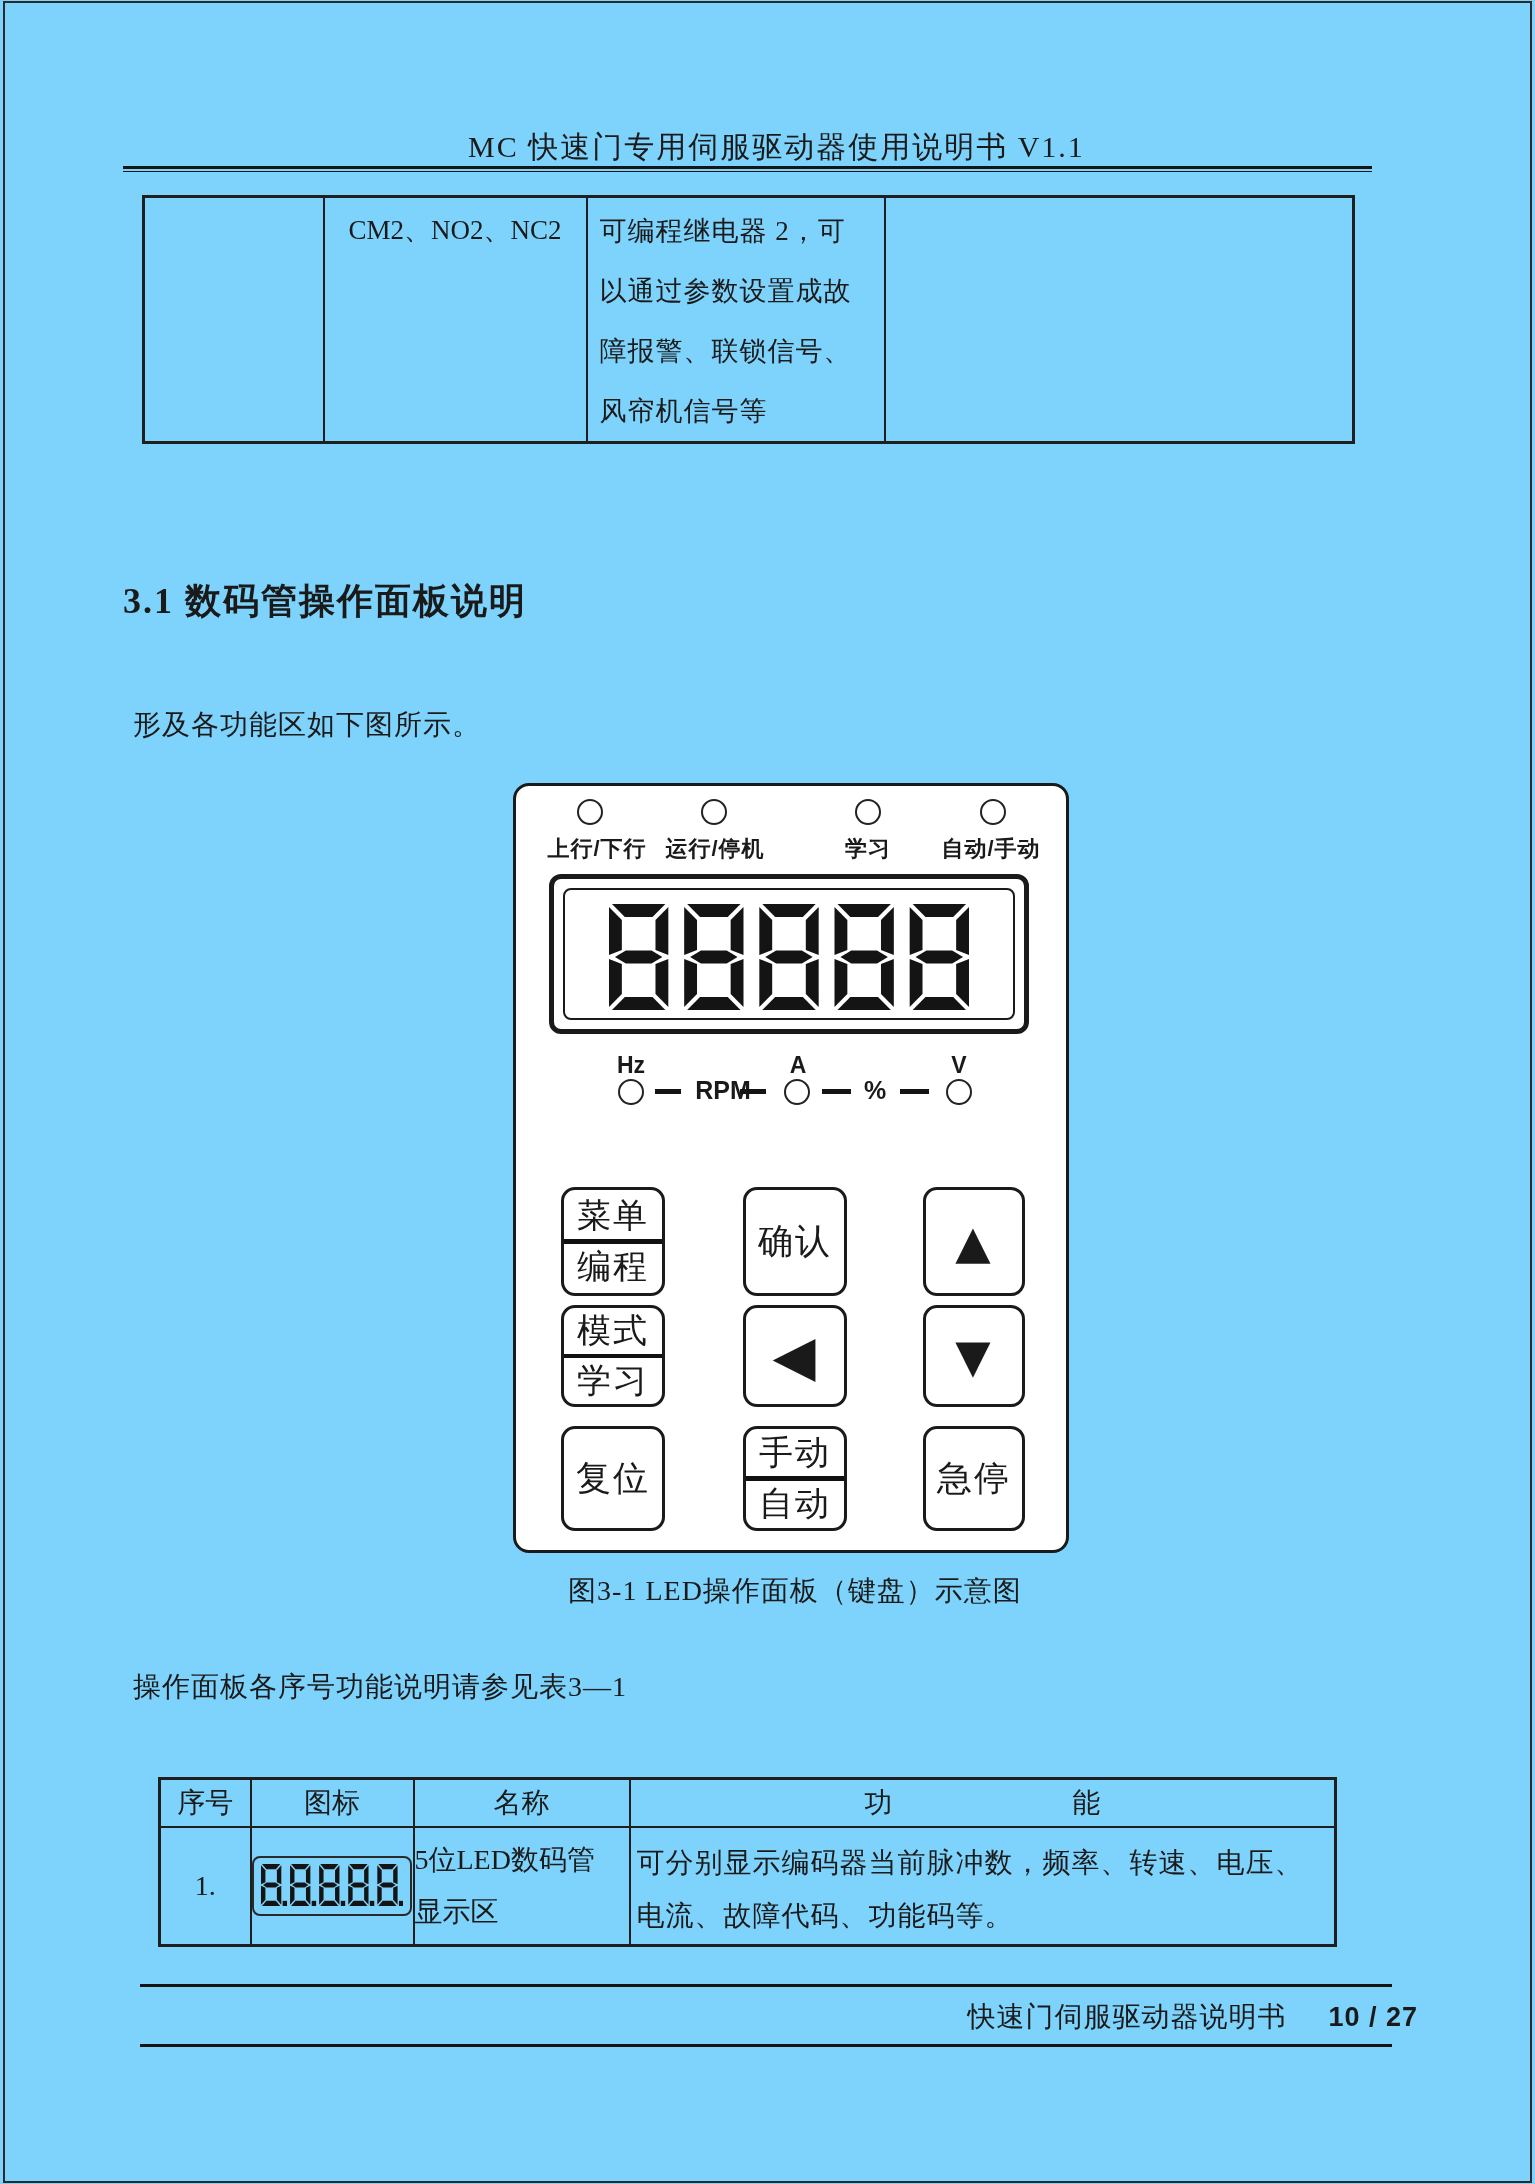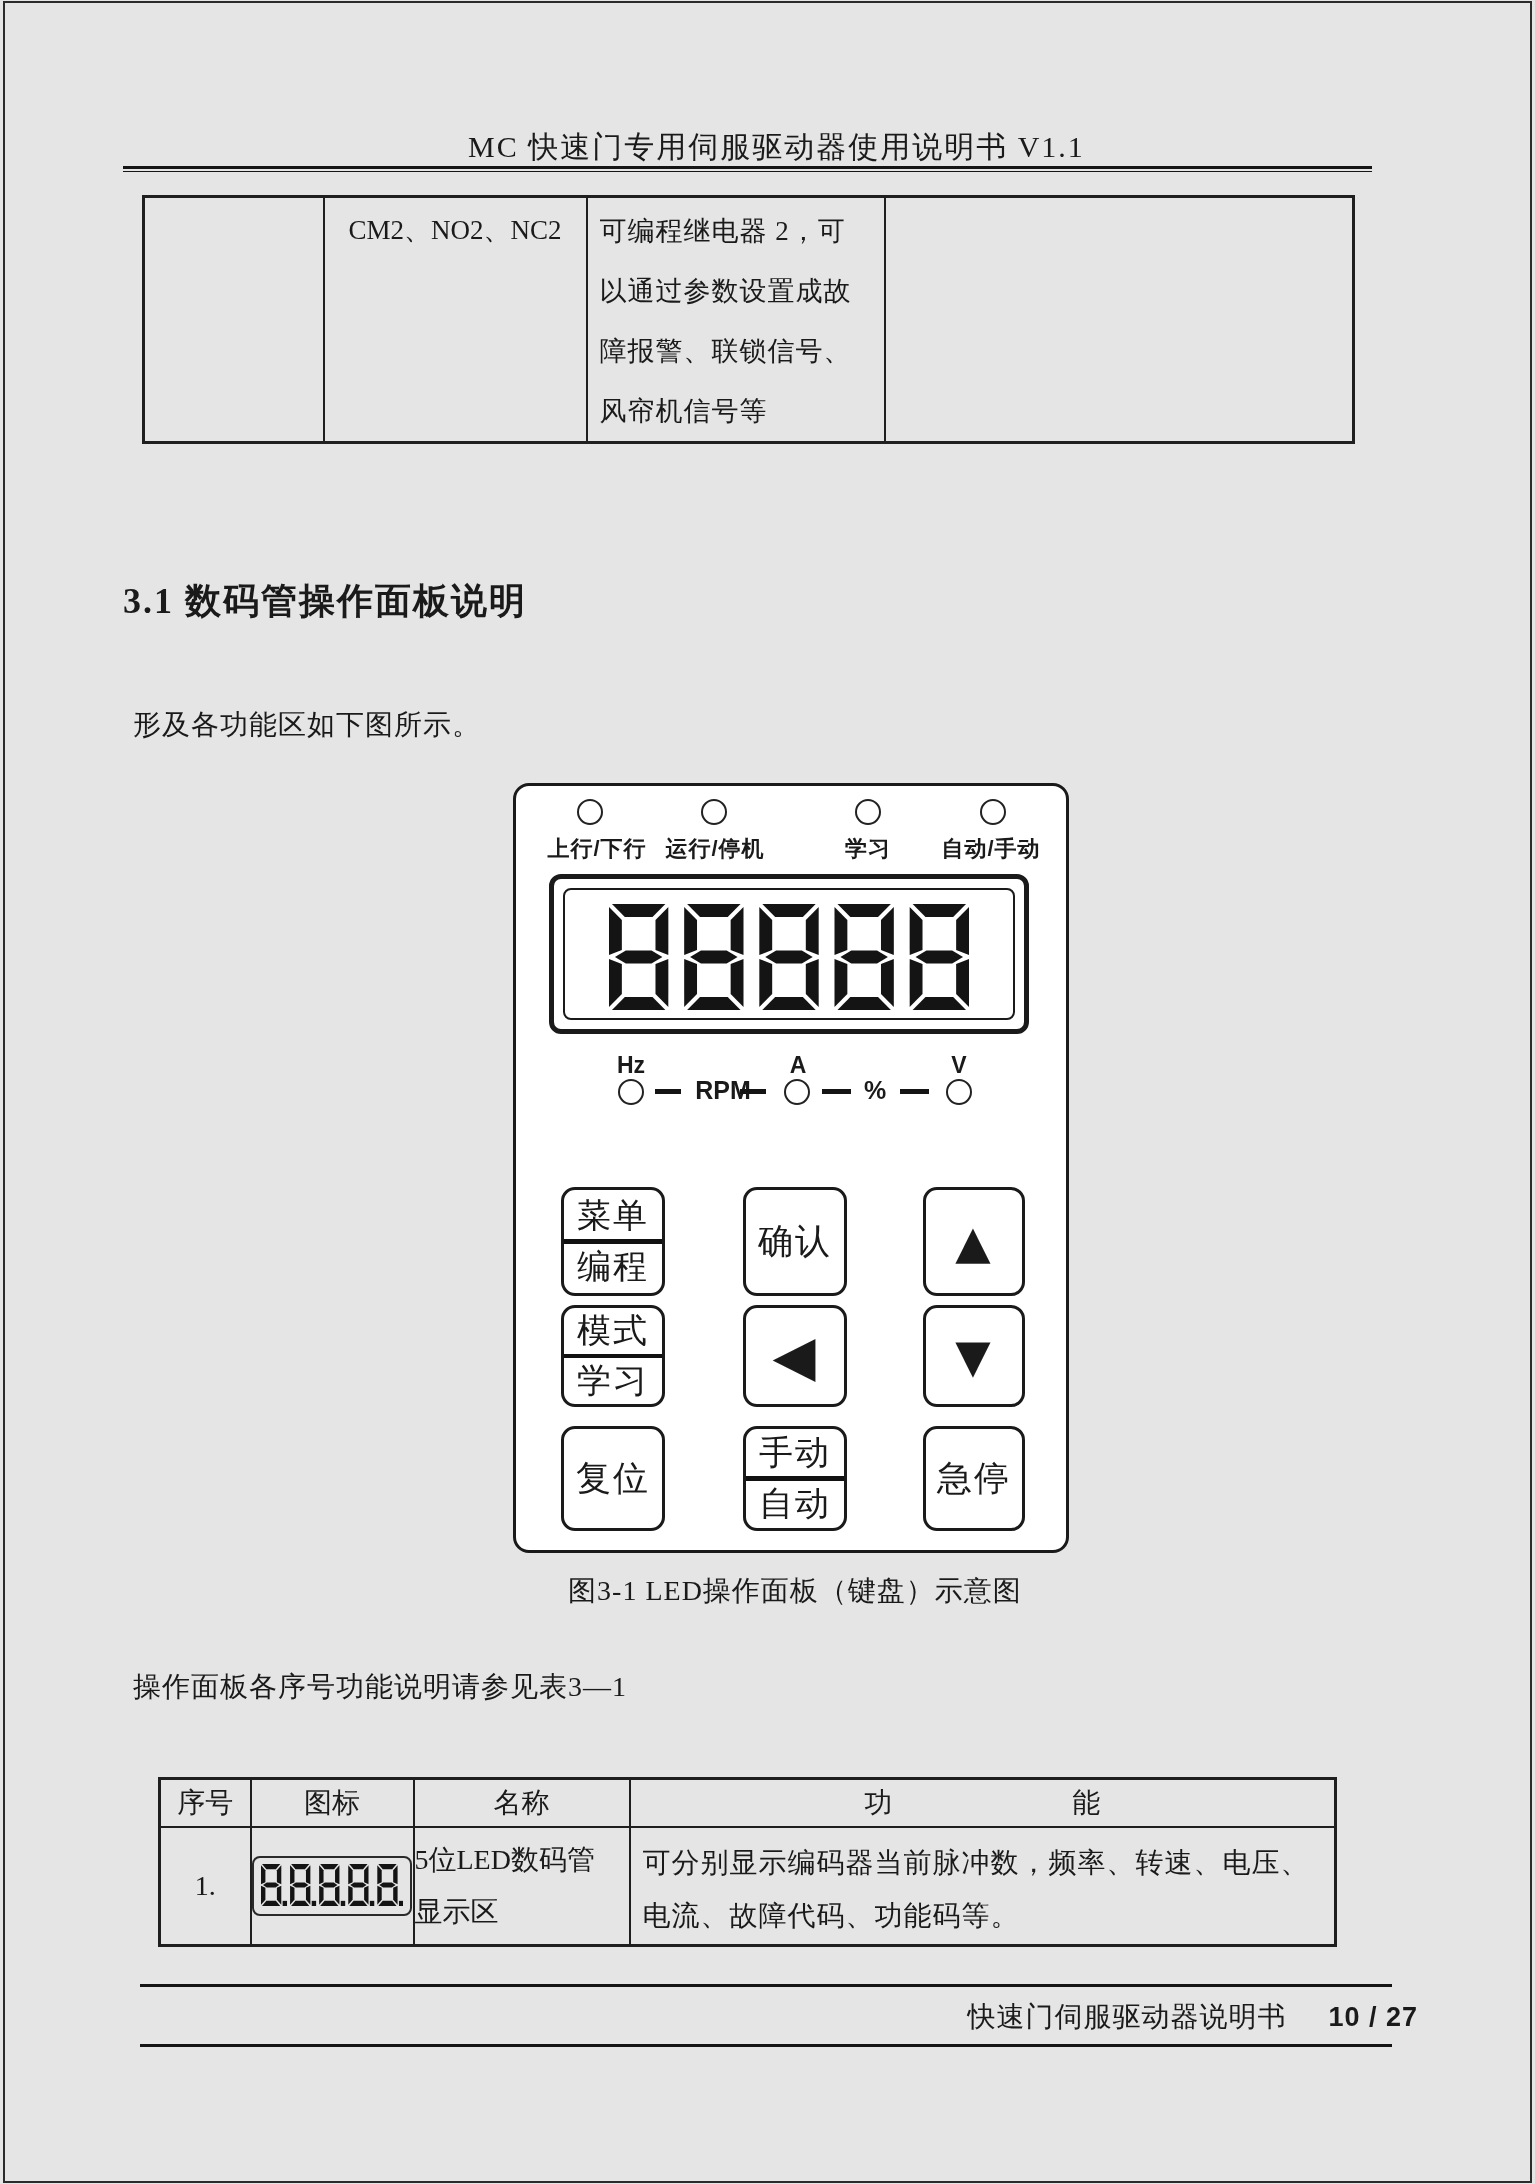--- a/index.html
+++ b/index.html
@@ -1,17 +1,17 @@
 <!DOCTYPE html>
 <html><head>
 <meta charset="utf-8">
 <style>
   html,body{margin:0;padding:0;background:#888;}
   .page{
-    position:relative;width:1535px;height:2184px;background:#e5e5e5;
+    position:relative;width:1535px;height:2184px;background:#7dd3fc;
     font-family:"Liberation Serif","DejaVu Serif",serif;color:#1a1a1a;
     overflow:hidden;
   }
   .abs{position:absolute;}
   .page-border{left:3px;top:1px;width:1525px;height:2178px;border:2px solid #2b2b2b;}
   
   .doc-title{left:468px;top:127px;font-size:30px;letter-spacing:2px;white-space:nowrap;}
   .rule{background:#151515;}
   .title-rule-a{left:123px;top:166px;width:1249px;height:3px;}
   .title-rule-b{left:123px;top:171px;width:1249px;height:1px;}
@@ -56,21 +56,21 @@
   .table-title{left:118px;top:1728px;width:1270px;text-align:center;font-size:28px;letter-spacing:1px;}
   
   .bottom-table{left:158px;top:1777px;width:1176px;border:3px solid #1f1f1f;}
   .bottom-table th,.bottom-table td{border:2px solid #1f1f1f;font-size:28px;font-weight:normal;padding:0;}
   .bottom-table thead tr{height:48px;}
   .bottom-table tbody tr{height:119px;}
   .fn-header{display:flex;justify-content:center;gap:180px;}
   .cell-center{text-align:center;vertical-align:middle;}
   .name-cell div{line-height:52px;text-align:left;}
   .func-cell{vertical-align:top;}
-  .func-cell div{line-height:53px;padding-left:12px;letter-spacing:1px;white-space:nowrap;}
+  .func-cell div{line-height:53px;padding-left:6px;letter-spacing:1px;white-space:nowrap;}
   .func-cell div:first-child{padding-top:8px;}
   .icon-box{width:156px;height:56px;border:2px solid #2a2a2a;border-radius:8px;margin:0 auto;}
   .seg-icon{display:block;margin:6px auto;width:142px;height:42px;}
   
   .footer-rule-1{left:140px;top:1984px;width:1252px;height:3px;}
   .footer-rule-2{left:140px;top:2044px;width:1252px;height:3px;}
   .footer-text{left:148px;top:1998px;width:1270px;text-align:right;font-size:28px;letter-spacing:1px;}
   .page-num{font-family:"Liberation Sans","DejaVu Sans",sans-serif;font-weight:600;font-size:27px;margin-left:42px;}
 </style>
 </head>

